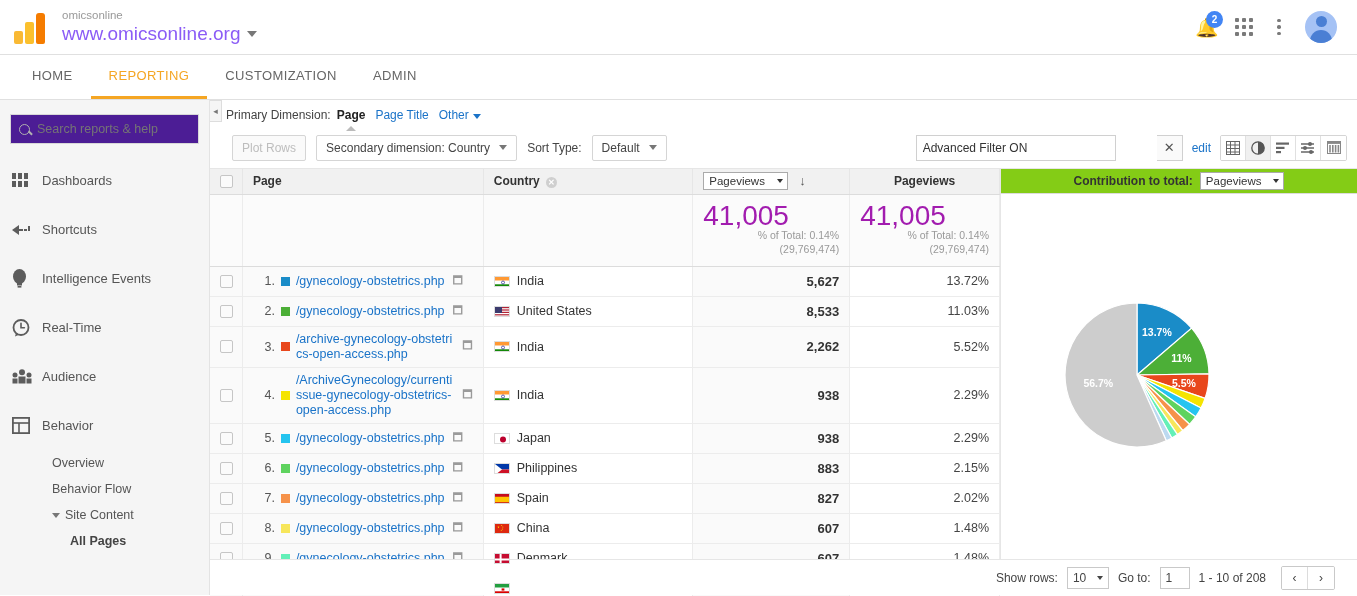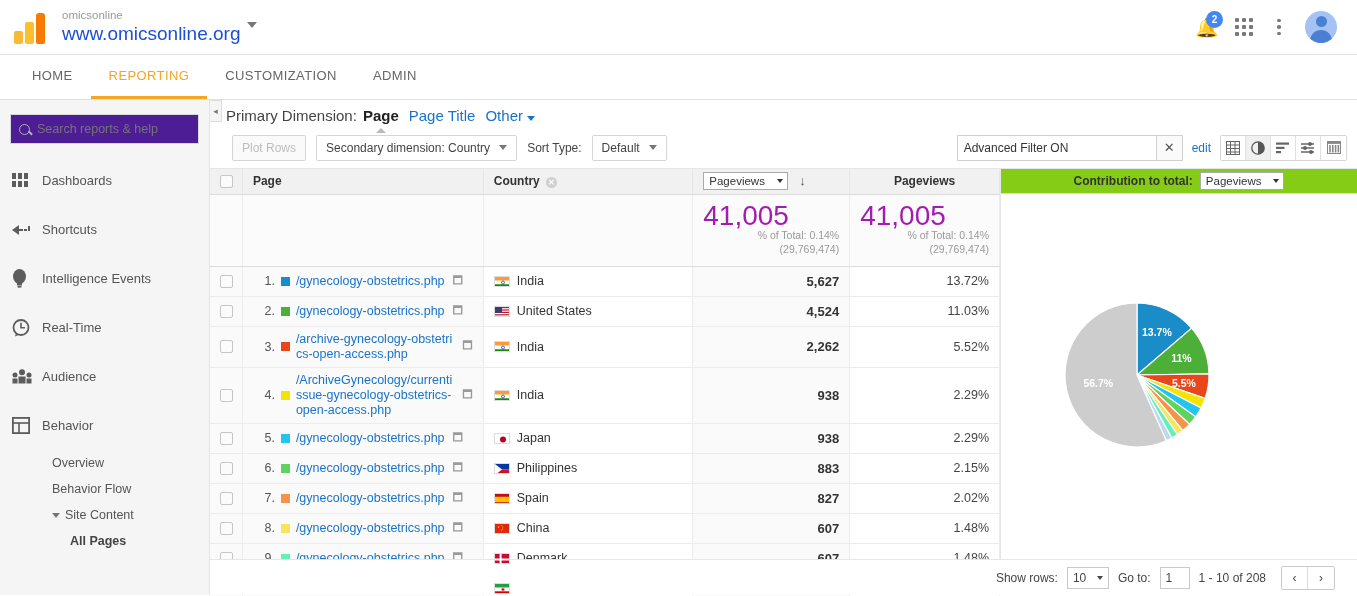--- a/index.html
+++ b/index.html
@@ -20,21 +20,21 @@
     background: #fff;
     padding: 0 14px 0 14px;
   }
   .ga-logo { width: 38px; height: 34px; position: relative; margin-right: 10px; flex: 0 0 auto;}
   .ga-logo i { position: absolute; bottom: 0; border-radius: 2px; display: block; }
   .ga-logo .b1 { left: 0; width: 9px; height: 13px; background: #f9b934; }
   .ga-logo .b2 { left: 11px; width: 9px; height: 22px; background: #fbc02d; }
   .ga-logo .b3 { left: 22px; width: 9px; height: 31px; background: #f57c00; border-radius: 3px 3px 2px 2px;}
   .acct { display: flex; flex-direction: column; justify-content: center; }
   .acct .small { font-size: 11.5px; color: #999; line-height: 14px; }
-  .acct .big { font-size: 19px; color: #1d4ed8; line-height: 24px; display: flex; }
+  .acct .big { font-size: 19px; color: #8b5cf6; line-height: 24px; display: flex; align-items: center; }
   .caret { display: inline-block; width: 0; height: 0; margin-left: 7px;
            border-left: 5px solid transparent; border-right: 5px solid transparent;
            border-top: 6px solid #777; }
   .topbar-right { margin-left: auto; display: flex; align-items: center; gap: 18px; padding-right: 6px;}
   .bell-wrap { position: relative; width: 24px; height: 26px; }
   .bell { position: absolute; left: 2px; top: 4px; font-size: 19px; color: #8e8e8e; line-height: 19px;}
   .badge { position: absolute; right: -6px; top: -3px; background: #4285f4; color: #fff;
            font-size: 10px; border-radius: 50%; width: 17px; height: 17px; line-height: 17px;
            text-align: center; font-weight: bold; }
   .appsgrid { display: grid; grid-template-columns: repeat(3, 4px); grid-gap: 3px; }
@@ -78,21 +78,21 @@
   .subitem.lvl3 { padding-left: 70px; font-weight: bold; color: #444; }
   .subcaret { display:inline-block; width:0;height:0;margin-right:5px;
               border-left:4px solid transparent;border-right:4px solid transparent;border-top:5px solid #777;}
 
   
   .content { flex: 1; min-width: 0; position: relative; background: #fff; display:flex; flex-direction: column;}
   .collapse-tab { position: absolute; left: 0; top: 0; width: 12px; height: 22px;
                   background: #f5f5f5; border: 1px solid #ddd; border-left: 0; display: flex;
                   align-items: center; justify-content: center; font-size: 9px; color: #777; z-index: 5;}
 
-  .dimbar { height: 24px; display: flex; align-items: center; font-size: 15px; padding-left: 16px;
+  .dimbar { height: 24px; display: flex; align-items: center; font-size: 12px; padding-left: 16px;
             color: #444; gap: 10px; margin-top: 3px;}
   .dimbar .lbl { color: #444; }
   .dimbar .cur { font-weight: bold; color: #222; margin-left: -4px; position: relative;}
   .dimbar .cur::after { content: ""; position: absolute; left: 50%; margin-left: -5px; bottom: -9px;
                         width: 0; height: 0; border-left: 5px solid transparent; border-right: 5px solid transparent;
                         border-bottom: 5px solid #bbb; }
   .dimbar a { color: #1a73c8; text-decoration: none; cursor: pointer;}
   .dimbar .other { color: #1a73c8; cursor: pointer;}
   .dimbar .other .c { display:inline-block;width:0;height:0;margin-left:4px;
               border-left:4px solid transparent;border-right:4px solid transparent;border-top:5px solid #1a73c8;}
@@ -335,21 +335,21 @@
         <span>Secondary dimension: Country</span>
           <span class="c"></span>
       </div>
       <span class="sorttype-lbl">Sort Type:</span>
       <div class="btn">
         <span>Default</span>
           <span class="c"></span>
       </div>
 
       <div class="filt-wrap">
-        <div style="display:flex;">
+        <div style="display:flex;gap:41px;">
           <div class="filt-input">Advanced Filter ON</div>
           <div class="filt-x">✕</div>
         </div>
         <span class="editlink">edit</span>
         <div class="viewicons">
           <div class="vi">
             <svg width="14" height="14" viewBox="0 0 14 14">
                 <rect x="0.5" y="0.5" width="13" height="13" fill="none" stroke="#666"></rect>
                 <line x1="0.5" y1="4" x2="13.5" y2="4" stroke="#666"></line>
                 <line x1="0.5" y1="7.5" x2="13.5" y2="7.5" stroke="#666"></line>
@@ -485,21 +485,21 @@
                       <rect width="16" height="1.2" y="0" fill="#b22234"></rect>
                       <rect width="16" height="1.2" y="2.4" fill="#b22234"></rect>
                       <rect width="16" height="1.2" y="4.8" fill="#b22234"></rect>
                       <rect width="16" height="1.2" y="7.2" fill="#b22234"></rect>
                       <rect width="16" height="1.2" y="9.6" fill="#b22234"></rect>
                       <rect width="7" height="6" fill="#3c3b6e"></rect>
                     </svg></span>
                   <span>United States</span>
                 </span>
               </td>
-              <td class="num">4,524</td>
+              <td class="num">8,533</td>
               <td class="pct">11.03%</td>
             </tr>
             <tr class="alt">
               <td class="cbcell">
                 <span class="cb"></span>
               </td>
               <td class="pagecell">
                 <div class="pgrow">
                   <span class="idx">3.</span>
                   <span class="swatch" style="background:#e8471c"></span>

